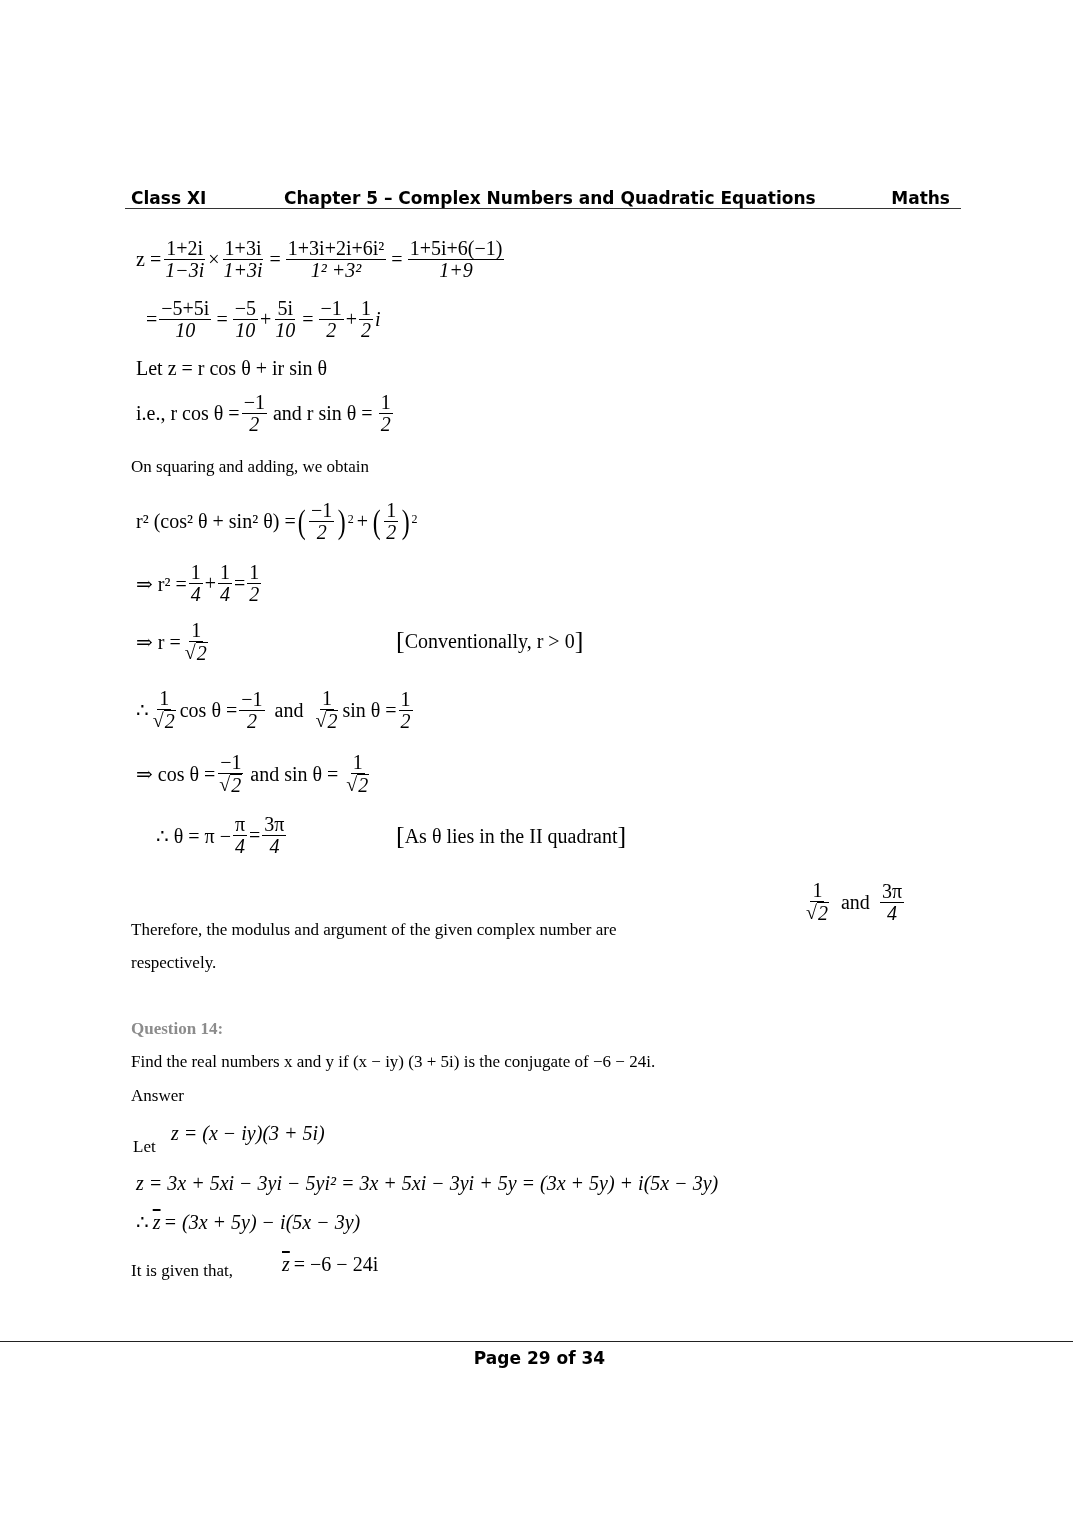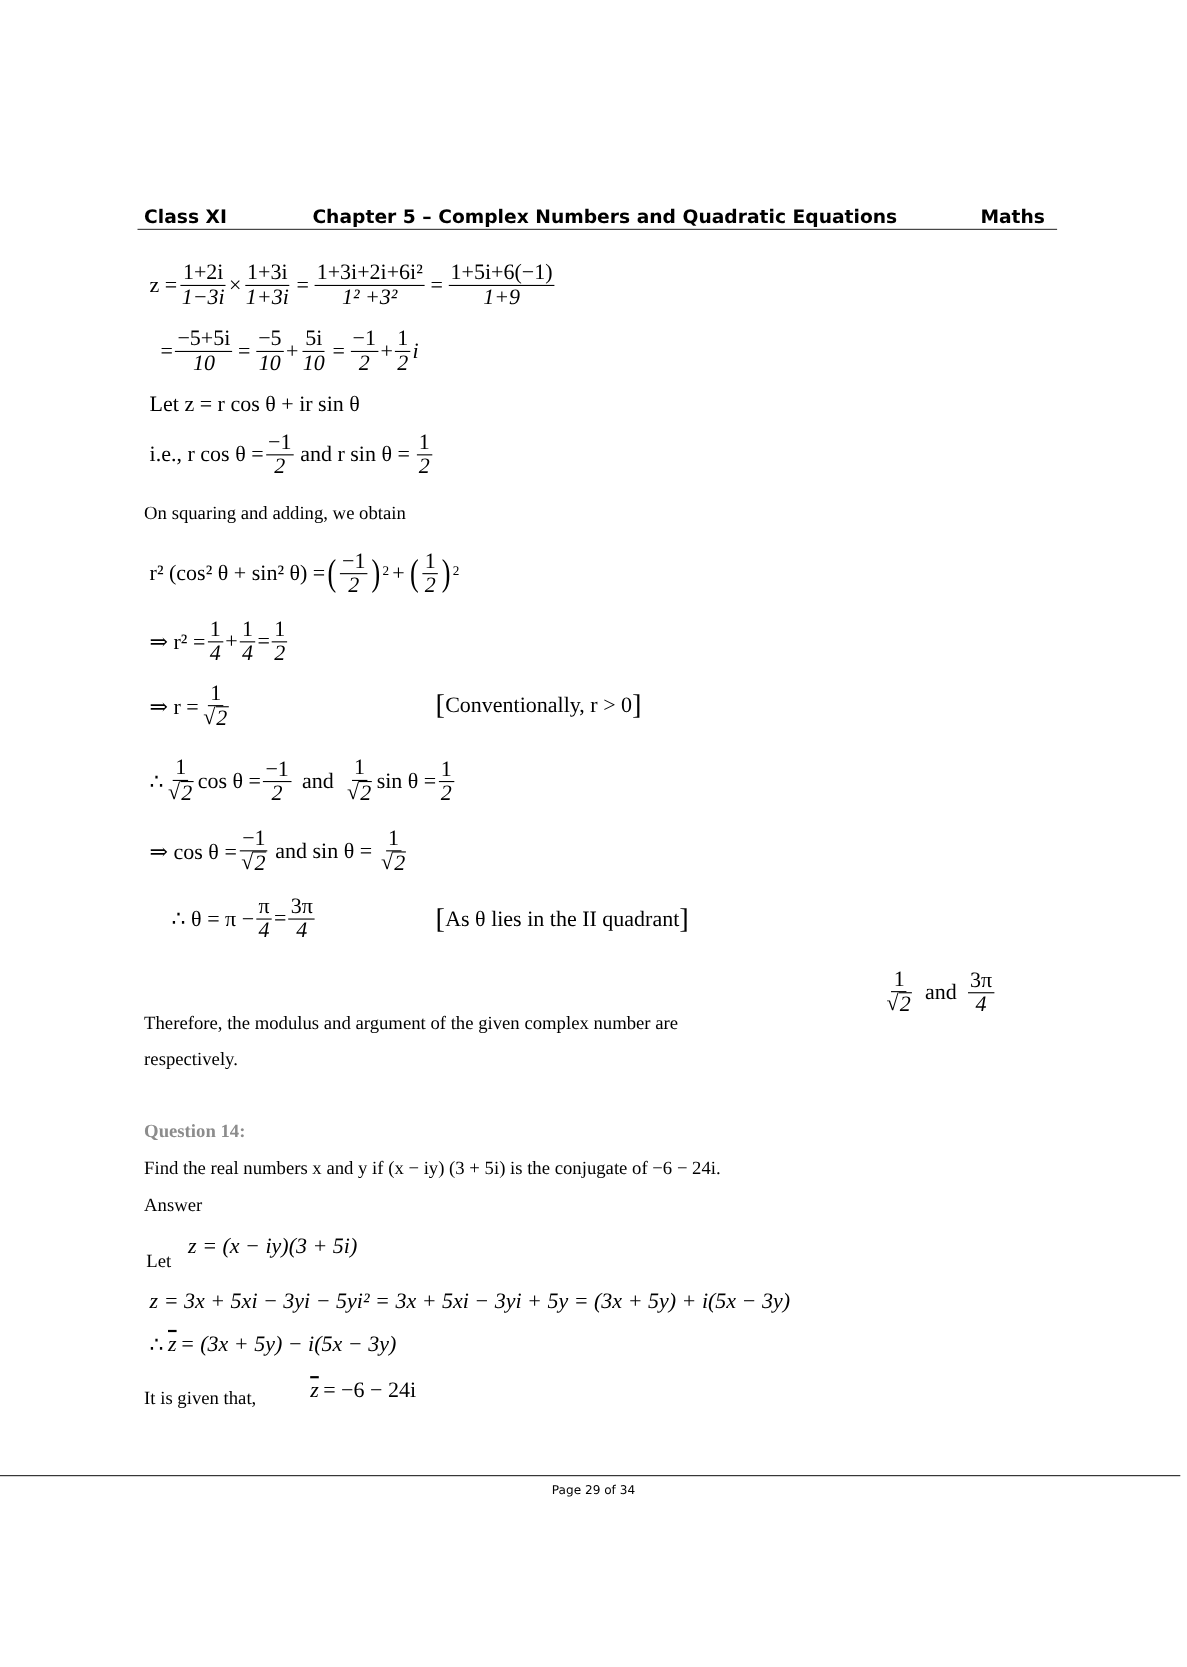--- a/index.html
+++ b/index.html
@@ -24,21 +24,21 @@
   .bracket { font-size: 26px; line-height: 1; }
   .sqrt { display: inline-flex; align-items: flex-start; }
   .sqrt .rad { font-size: 20px; }
   .sqrt .under { border-top: 1px solid #000; padding: 0 1px; }
   .bar { text-decoration: overline; }
 
   .text { font-family: Liberation Serif, serif; font-size: 17px; }
   .question-label { color: #8c8c8c; font-weight: bold; }
 
   .footer-rule { position: absolute; left: 0; top: 1341px; width: 1073px; border-top: 1.5px solid #222; }
-  .footer { position: absolute; top: 1348px; left: 0; width: 1079px; text-align: center; font-weight: normal; font-size: 11px; }
+  .footer { position: absolute; top: 1348px; left: 0; width: 1079px; text-align: center; font-weight: bold; font-size: 17px; }
 </style>
 </head>
 <body>
 
 <div class="header sans">
   <span class="h-class">Class XI</span>
   <span class="h-chapter">Chapter 5 – Complex Numbers and Quadratic Equations</span>
   <span class="h-subject">Maths</span>
 </div>
 

